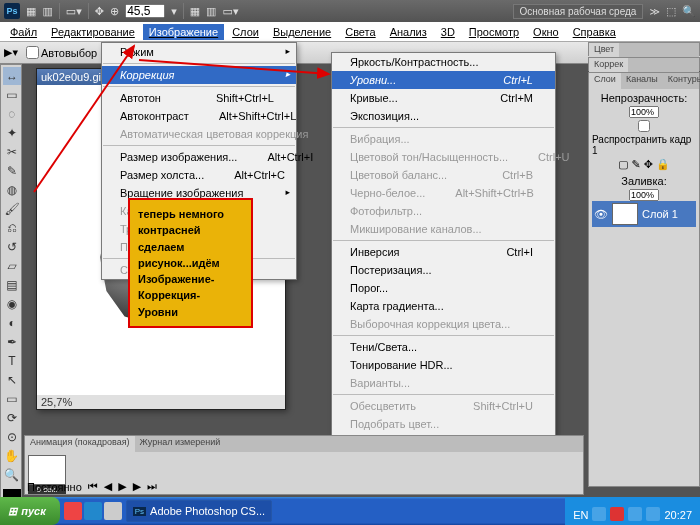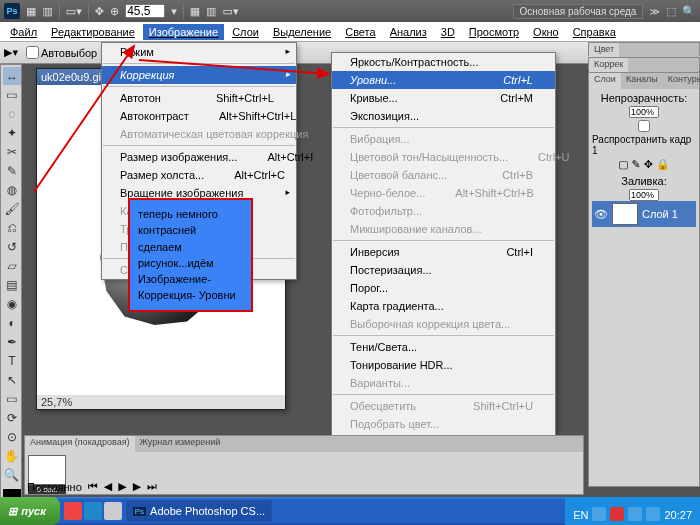--- a/index.html
+++ b/index.html
@@ -24,21 +24,21 @@
 .doc-title{height:16px;background:linear-gradient(#5a7fb8,#3d639c);color:#fff;font-size:10px;padding:1px 4px;display:flex;align-items:center;}
 .doc-body{background:#fff;display:flex;align-items:center;justify-content:center;position:relative;}
 .doc-status{height:14px;background:#e0e0e0;font-size:9px;padding:1px 4px;color:#333;}
 .drawing{width:130px;height:170px;background:radial-gradient(ellipse at 30% 20%,#fff 10%,#ddd 25%,#888 45%,#333 70%,#000 90%);clip-path:polygon(35% 2%,48% 8%,56% 20%,62% 32%,72% 45%,85% 55%,92% 70%,90% 85%,70% 98%,45% 100%,22% 95%,8% 80%,3% 60%,10% 42%,20% 28%,28% 14%);}
 .menu-drop{position:absolute;background:#f0f0f0;border:1px solid #7a7a7a;box-shadow:2px 2px 5px rgba(0,0,0,.3);font-size:11px;}
 .menu-drop .mi{padding:3px 22px 3px 18px;display:flex;justify-content:space-between;gap:30px;white-space:nowrap;position:relative;}
 .menu-drop .mi.sub::after{content:"▸";position:absolute;right:6px;font-size:9px;}
 .menu-drop .mi.high{background:#316ac5;color:#fff;font-style:italic;}
 .menu-drop .mi.dis{color:#999;}
 .menu-drop hr{border:none;border-top:1px solid #bbb;margin:2px 1px;}
-.annotation{position:absolute;background:#3b82f6;border:2px solid #d00;padding:6px 8px;font-size:13px;font-weight:normal;line-height:1.25;pointer-events:none;}
+.annotation{position:absolute;background:#eab308;border:2px solid #d00;padding:6px 8px;font-size:13px;font-weight:bold;line-height:1.25;pointer-events:none;}
 .arrow{position:absolute;pointer-events:none;}
 .panels{position:absolute;right:0;top:42px;width:112px;height:445px;display:flex;flex-direction:column;gap:1px;}
 .panel{background:#d4d4d4;border:1px solid #888;}
 .panel-tabs{display:flex;background:#bcbcbc;height:16px;}
 .panel-tabs span{padding:1px 5px;font-size:9px;color:#444;}
 .panel-tabs span.act{background:#d4d4d4;}
 .panel-body{padding:3px;}
 .layer-row{display:flex;align-items:center;padding:2px;gap:4px;}
 .layer-row.sel{background:#4878c0;color:#fff;}
 .layer-thumb{width:26px;height:22px;background:#fff;border:1px solid #666;}

